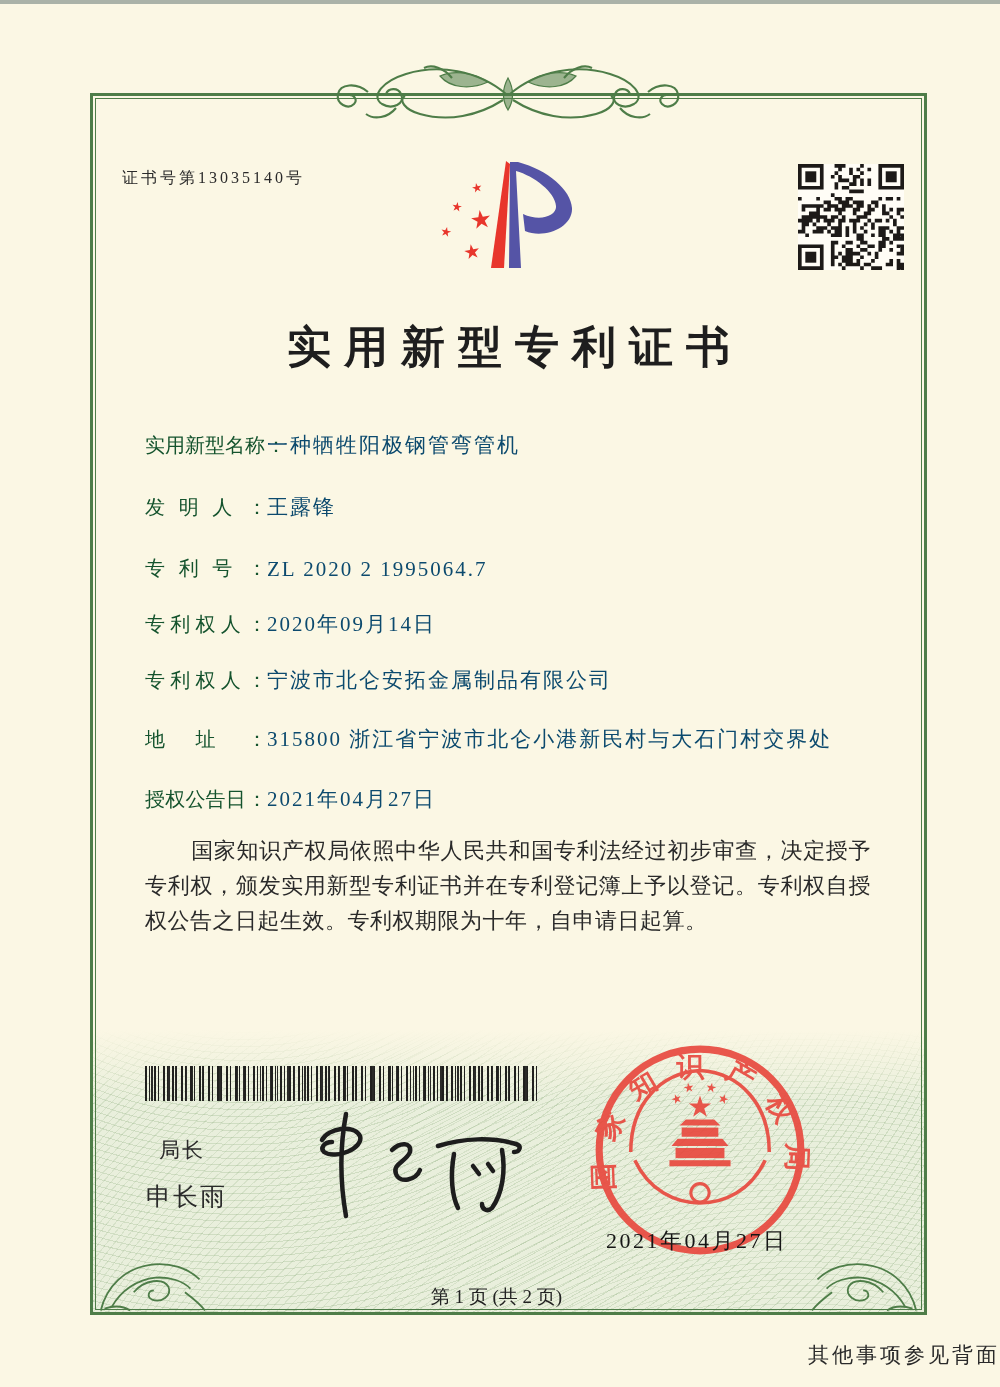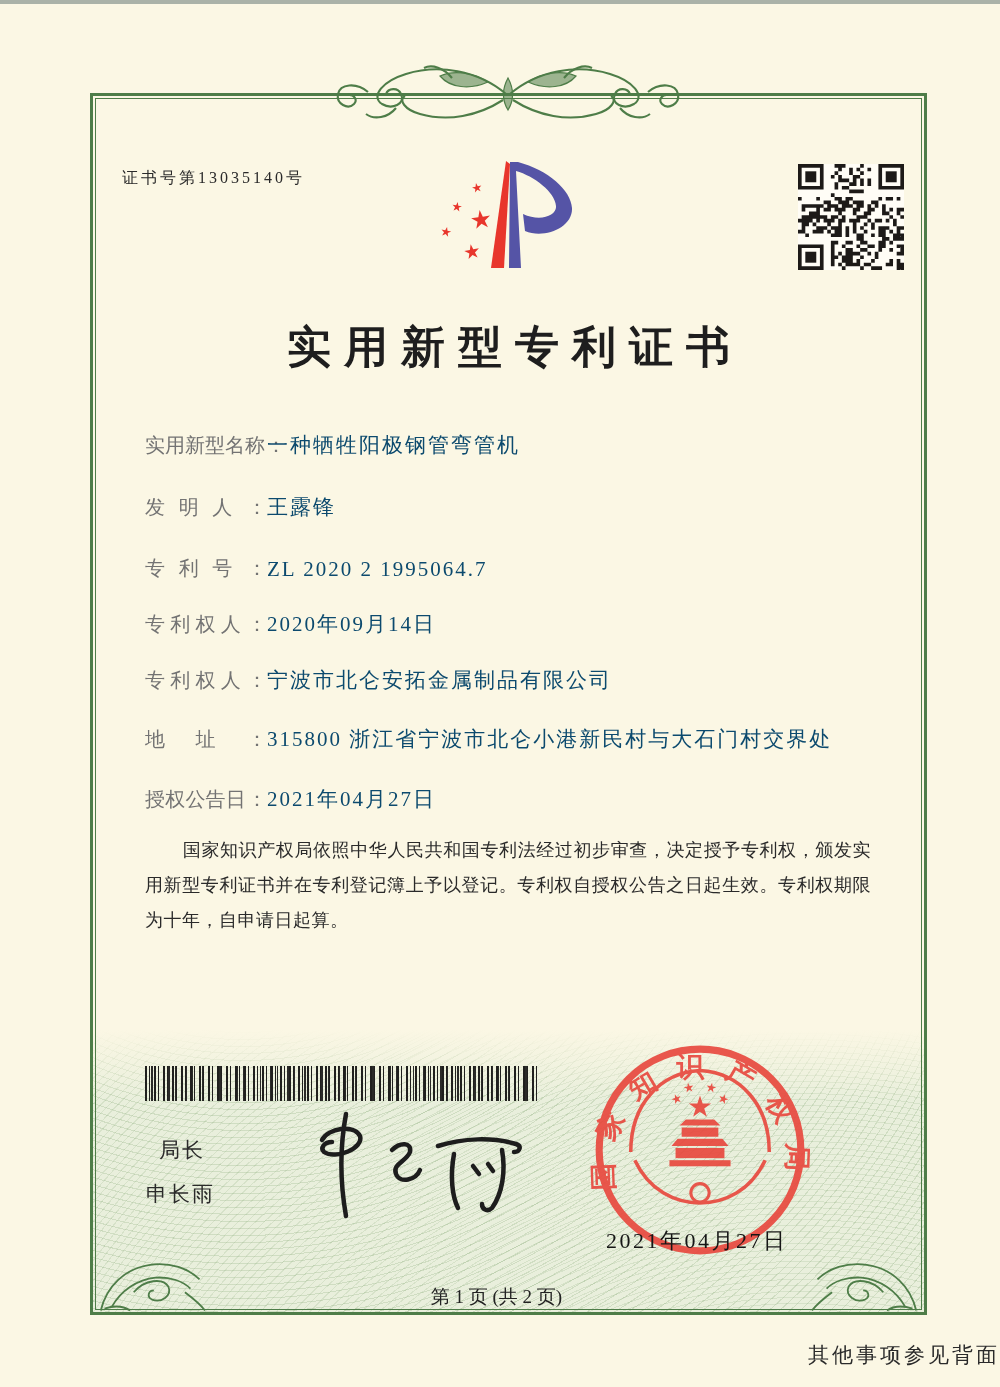--- a/index.html
+++ b/index.html
@@ -53,39 +53,39 @@
 
   .title{
     position:absolute;left:90px;top:318px;width:837px;text-align:center;
     font-size:44px;font-weight:bold;letter-spacing:13px;text-indent:13px;color:#1e1e1e;font-family:Liberation Serif, serif;
   }
 
   
   .frow{position:absolute;left:145px;width:760px;font-size:20px;white-space:nowrap;}
   .flabel{
     display:inline-block;width:122px;vertical-align:bottom;
-    text-align:justify;text-align-last:justify;color:#737373;
+    text-align:justify;text-align-last:justify;color:#14532d;
   }
   .flabel::after{content:"：";margin-left:1px;}
   .fval{font-size:21px;letter-spacing:2px;color:#0c4a6e;}
   .fgroup2{position:absolute;left:375px;top:0;}
 
   
-  .paras{position:absolute;left:145px;top:833px;width:726px;font-size:18px;line-height:35px;text-align:justify;}
+  .paras{position:absolute;left:145px;top:833px;width:726px;font-size:22px;line-height:35px;text-align:justify;}
   .paras p{margin:0;text-indent:2.1em;letter-spacing:0.5px;}
 
   
   .barcode{
     position:absolute;left:145px;top:1066px;width:392px;height:35px;
     background-image:
       repeating-linear-gradient(90deg,#20201e 0 2px,transparent 2px 4px,#20201e 4px 5px,transparent 5px 9px),
       repeating-linear-gradient(90deg,transparent 0 6px,#2a2a28 6px 8px,transparent 8px 13px,#2a2a28 13px 14px,transparent 14px 17px);
   }
   .director-role{position:absolute;left:159px;top:1136px;font-size:21px;letter-spacing:2px;text-align:right;}
-  .director-name{position:absolute;left:146px;top:1180px;font-size:21px;letter-spacing:2px;}
+  .director-name{position:absolute;left:146px;top:1180px;font-size:25px;letter-spacing:2px;}
   .sig{position:absolute;left:288px;top:1104px;width:250px;height:125px;}
   .sig path{stroke:#1d1d1d;stroke-width:4.5;fill:none;stroke-linecap:round;stroke-linejoin:round;}
 
   .seal{position:absolute;left:590px;top:1040px;width:220px;height:220px;opacity:.9;}
   .seal .st{stroke:var(--seal_red);fill:none;}
   .seal .sf{fill:var(--seal_red);}
   .seal text{fill:var(--seal_red);font-family:"Liberation Serif","DejaVu Serif",serif;font-weight:bold;font-size:27px;letter-spacing:19px;}
   .seal-date{position:absolute;left:606px;top:1226px;font-size:22px;letter-spacing:2.5px;color:#161616;}
 
   .page-info{position:absolute;left:90px;top:1284px;width:813px;text-align:center;font-size:19px;color:#222;}

